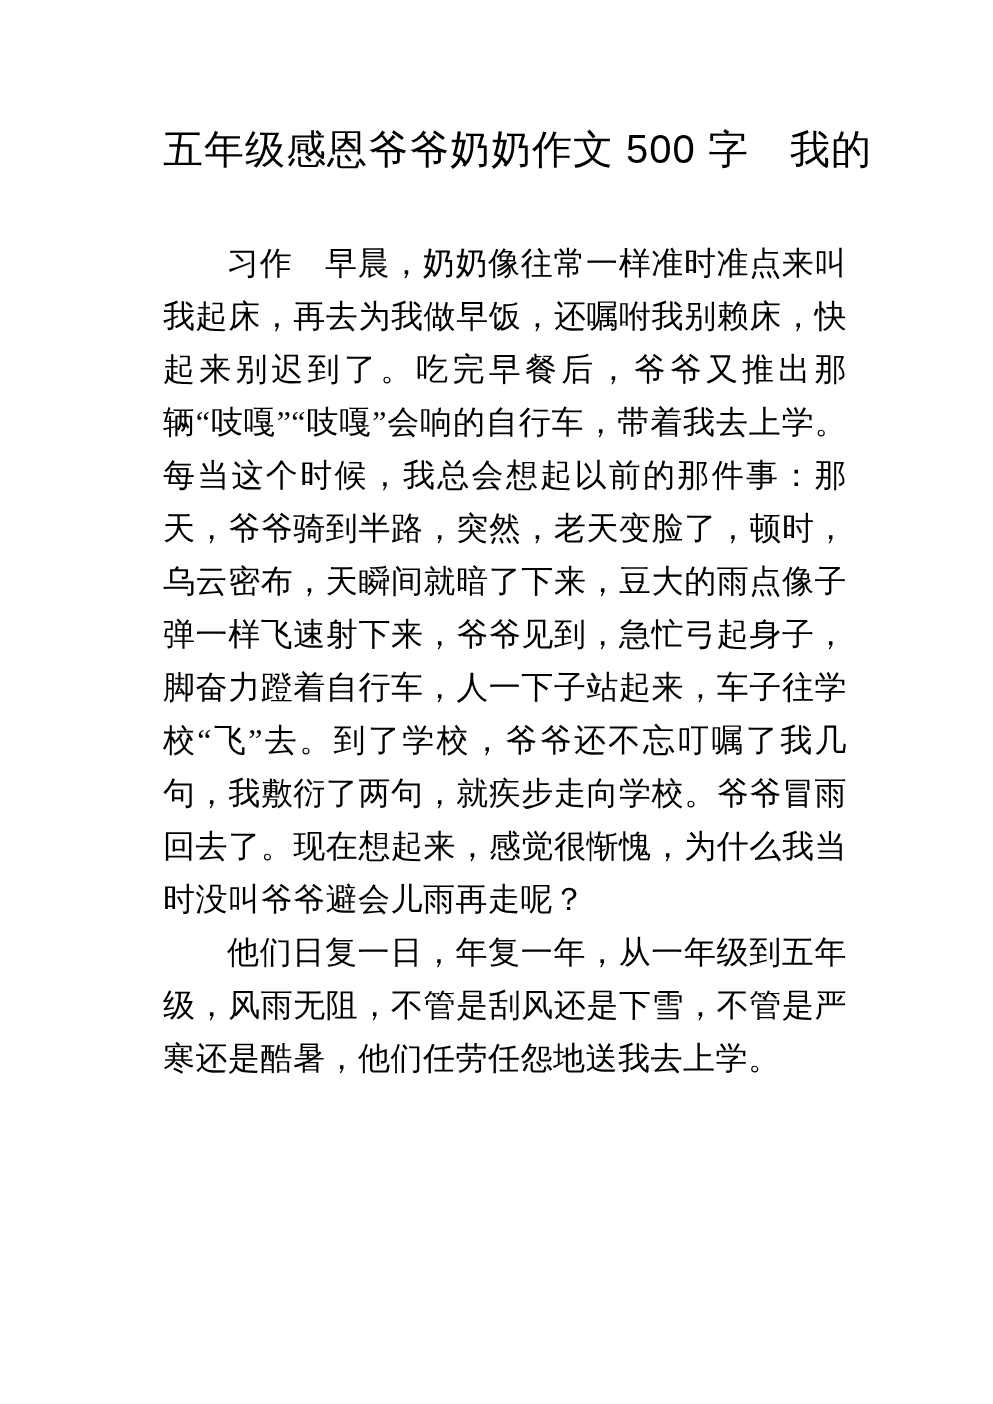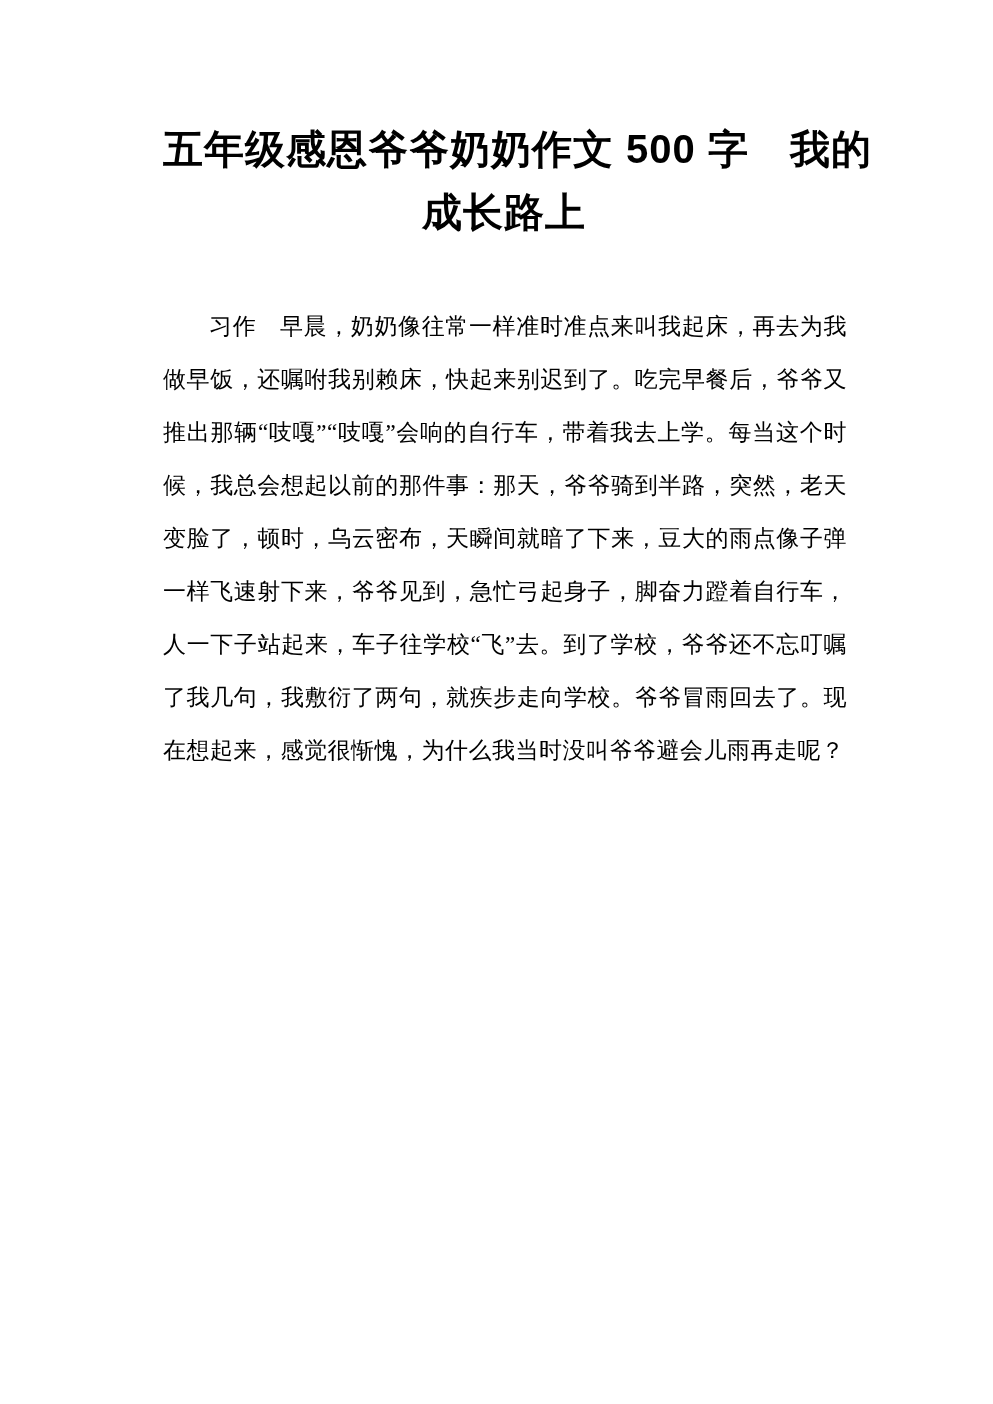--- a/index.html
+++ b/index.html
@@ -16,49 +16,49 @@
   }
   .page {
     width: 993px;
     height: 1404px;
     background: #ffffff;
     box-sizing: border-box;
   }
   .title {
     margin: 118px 148px 0 163px;
     font-family: "Liberation Sans", sans-serif;
-    font-weight: bold;
+    font-weight: normal;
     font-size: 40px;
     line-height: 63px;
     text-align: center;
     letter-spacing: 1px;
   }
   .title-line {
     display: block;
     white-space: nowrap;
   }
   .essay-body {
     margin: 56px 146px 0 163px;
-    font-size: 23px;
+    font-size: 32px;
     line-height: 53px;
     text-align: justify;
     text-justify: inter-character;
     line-break: strict;
     letter-spacing: 0.5px;
   }
   .essay-body p {
     margin: 0;
     padding: 0;
     text-indent: 2em;
   }
 </style>
 </head>
 <body>
 
 <div class="page">
   <h1 class="title">
     <span class="title-line">五年级感恩爷爷奶奶作文 500 字　我的</span>
-    <span class="title-line">成长路上</span>
   </h1>
   <div class="essay-body">
     <p>习作　早晨，奶奶像往常一样准时准点来叫我起床，再去为我做早饭，还嘱咐我别赖床，快起来别迟到了。吃完早餐后，爷爷又推出那辆“吱嘎”“吱嘎”会响的自行车，带着我去上学。每当这个时候，我总会想起以前的那件事：那天，爷爷骑到半路，突然，老天变脸了，顿时，乌云密布，天瞬间就暗了下来，豆大的雨点像子弹一样飞速射下来，爷爷见到，急忙弓起身子，脚奋力蹬着自行车，人一下子站起来，车子往学校“飞”去。到了学校，爷爷还不忘叮嘱了我几句，我敷衍了两句，就疾步走向学校。爷爷冒雨回去了。现在想起来，感觉很惭愧，为什么我当时没叫爷爷避会儿雨再走呢？</p>
+    <p>他们日复一日，年复一年，从一年级到五年级，风雨无阻，不管是刮风还是下雪，不管是严寒还是酷暑，他们任劳任怨地送我去上学。</p>
   </div>
 </div>
 
 </body></html>

